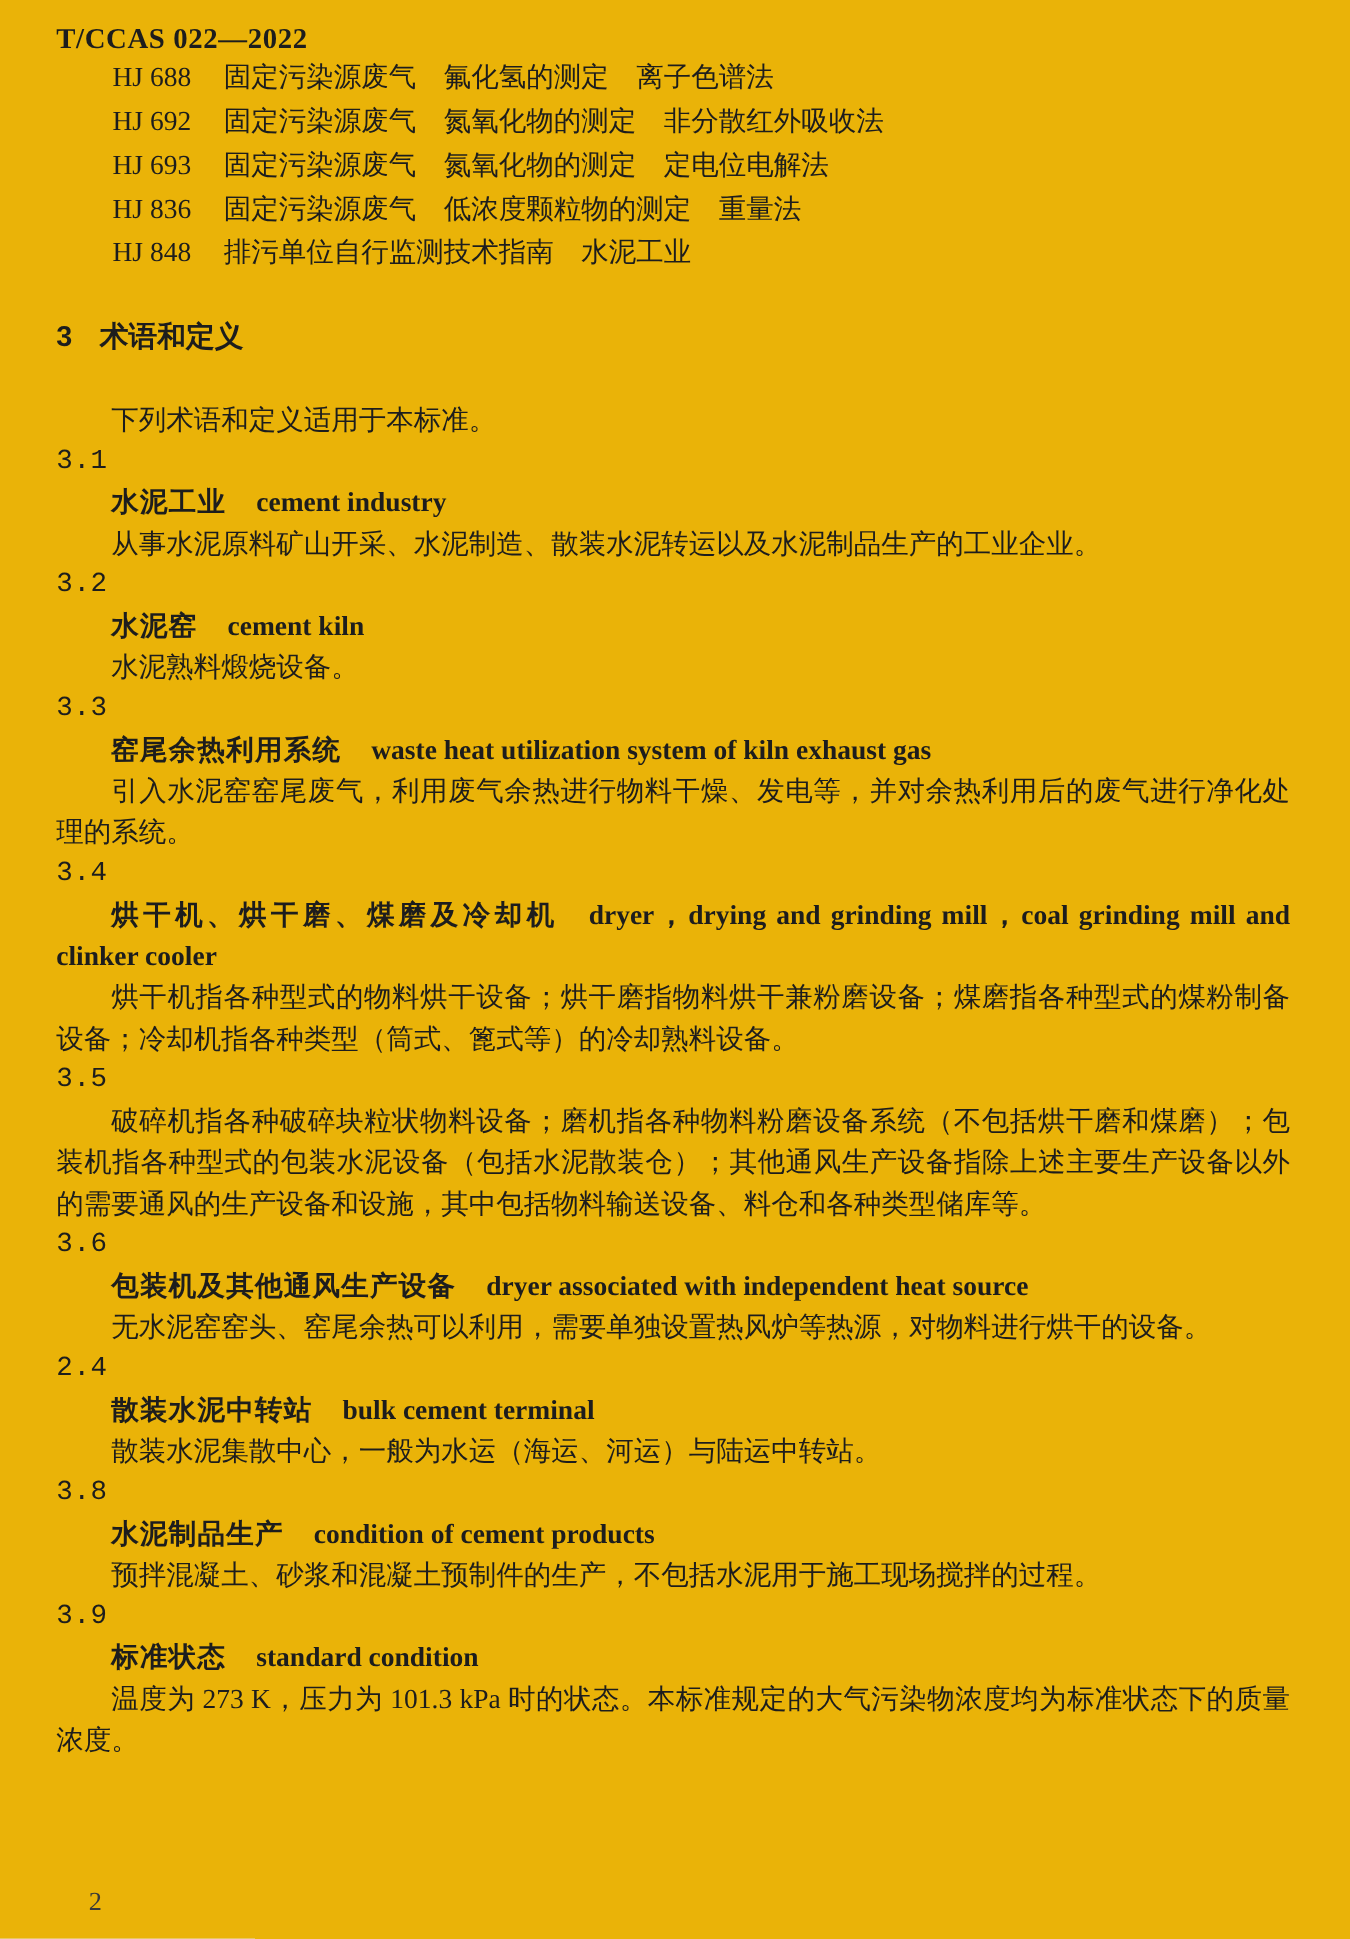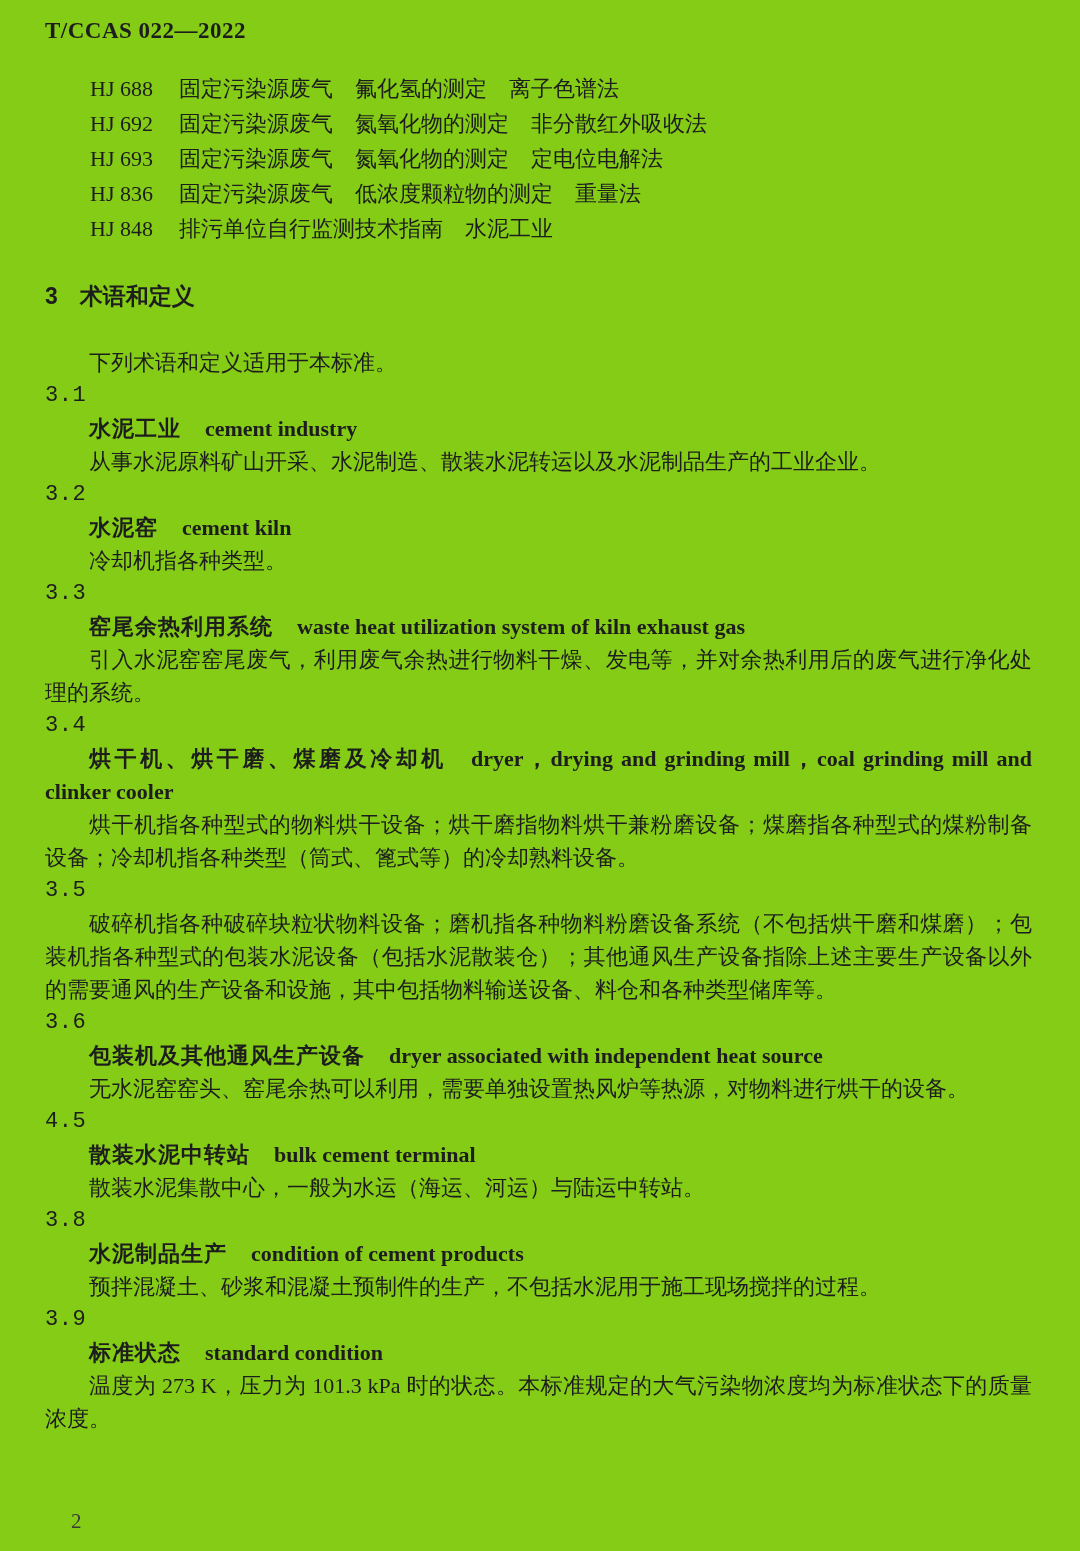--- a/index.html
+++ b/index.html
@@ -1,38 +1,37 @@
 <!DOCTYPE html>
 <html><head>
 <meta charset="utf-8">
 <style>
   html, body { margin: 0; padding: 0; background: #e8e8e8; }
   .page {
     position: relative;
     width: 1080px;
     height: 1551px;
     margin: 0 auto;
-    background: #84cc16;
+    background: #eab308;
     color: #1d1d1d;
     font-family: "Liberation Serif", "DejaVu Serif", serif;
     font-size: 22px;
     overflow: hidden;
   }
   .content {
     padding: 18px 48px 0 45px;
   }
   .doc-header {
     font-family: "Liberation Serif", "DejaVu Serif", serif;
     font-weight: bold;
     font-size: 23px;
     letter-spacing: 0.5px;
     line-height: 26px;
   }
   .refs {
-    margin-top: 27px;
   }
   .ref-line {
     padding-left: 45px;
     line-height: 35px;
     height: 35px;
     white-space: nowrap;
   }
   .ref-code {
     display: inline-block;
     margin-right: 26px;
@@ -128,21 +127,21 @@
         <span class="t-zh">水泥工业</span><span class="t-en">cement industry</span>
       </p>
       <p class="t-def">从事水泥原料矿山开采、水泥制造、散装水泥转运以及水泥制品生产的工业企业。</p>
     </div>
 
     <div class="term-block">
       <div class="t-num">3.2</div>
       <p class="t-head">
         <span class="t-zh">水泥窑</span><span class="t-en">cement kiln</span>
       </p>
-      <p class="t-def">冷却机指各种类型。</p>
+      <p class="t-def">水泥熟料煅烧设备。</p>
     </div>
 
     <div class="term-block">
       <div class="t-num">3.3</div>
       <p class="t-head">
         <span class="t-zh">窑尾余热利用系统</span><span class="t-en">waste heat utilization system of kiln exhaust gas</span>
       </p>
       <p class="t-def">引入水泥窑窑尾废气，利用废气余热进行物料干燥、发电等，并对余热利用后的废气进行净化处理的系统。</p>
     </div>
 
@@ -161,21 +160,21 @@
 
     <div class="term-block">
       <div class="t-num">3.6</div>
       <p class="t-head">
         <span class="t-zh">包装机及其他通风生产设备</span><span class="t-en">dryer associated with independent heat source</span>
       </p>
       <p class="t-def">无水泥窑窑头、窑尾余热可以利用，需要单独设置热风炉等热源，对物料进行烘干的设备。</p>
     </div>
 
     <div class="term-block">
-      <div class="t-num">4.5</div>
+      <div class="t-num">2.4</div>
       <p class="t-head">
         <span class="t-zh">散装水泥中转站</span><span class="t-en">bulk cement terminal</span>
       </p>
       <p class="t-def">散装水泥集散中心，一般为水运（海运、河运）与陆运中转站。</p>
     </div>
 
     <div class="term-block">
       <div class="t-num">3.8</div>
       <p class="t-head">
         <span class="t-zh">水泥制品生产</span><span class="t-en">condition of cement products</span>

